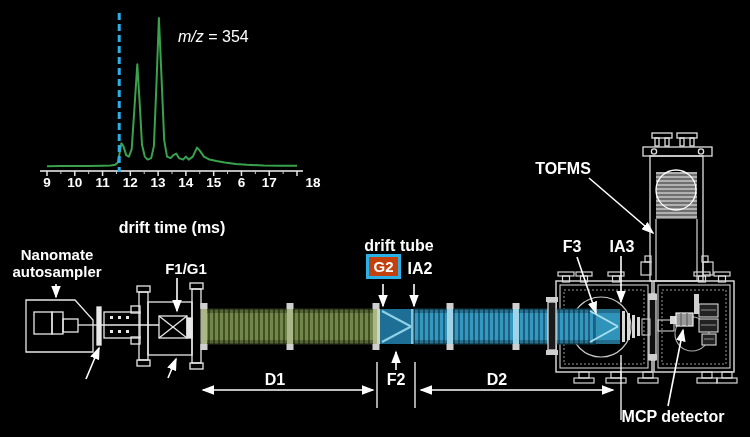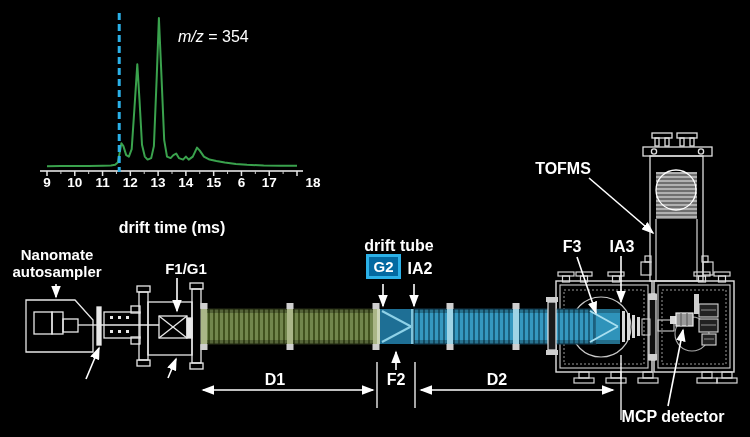--- a/index.html
+++ b/index.html
@@ -7,21 +7,21 @@
           font-family:"Liberation Sans",sans-serif;color:#fff;}
   svg{position:absolute;left:0;top:0;}
   .lbl{position:absolute;transform:translateX(-50%);font-weight:bold;white-space:nowrap;
        line-height:1.12;text-align:center;font-size:15px;}
   .lbl15{font-size:16px;}
   .headline{position:absolute;left:243px;top:79px;font-size:27px;font-weight:400;
             letter-spacing:0.5px;white-space:nowrap;}
   .mz{position:absolute;left:178px;top:28px;font-size:16px;font-weight:400;white-space:nowrap;}
   .mz .it{font-style:italic;}
   .g2box{position:absolute;left:366px;top:254px;width:29px;height:19px;
-         border:3px solid #2bb1e8;background:#0369a1;display:flex;align-items:center;
+         border:3px solid #2bb1e8;background:#c2410c;display:flex;align-items:center;
          justify-content:center;font-size:15px;font-weight:bold;}
   .tick-label{position:absolute;transform:translateX(-50%);font-size:13.5px;font-weight:bold;top:175px;}
 </style>
 </head>
 <body>
 
 <div class="canvas">
 
   <svg width="750" height="437" viewBox="0 0 750 437">
     <defs>

